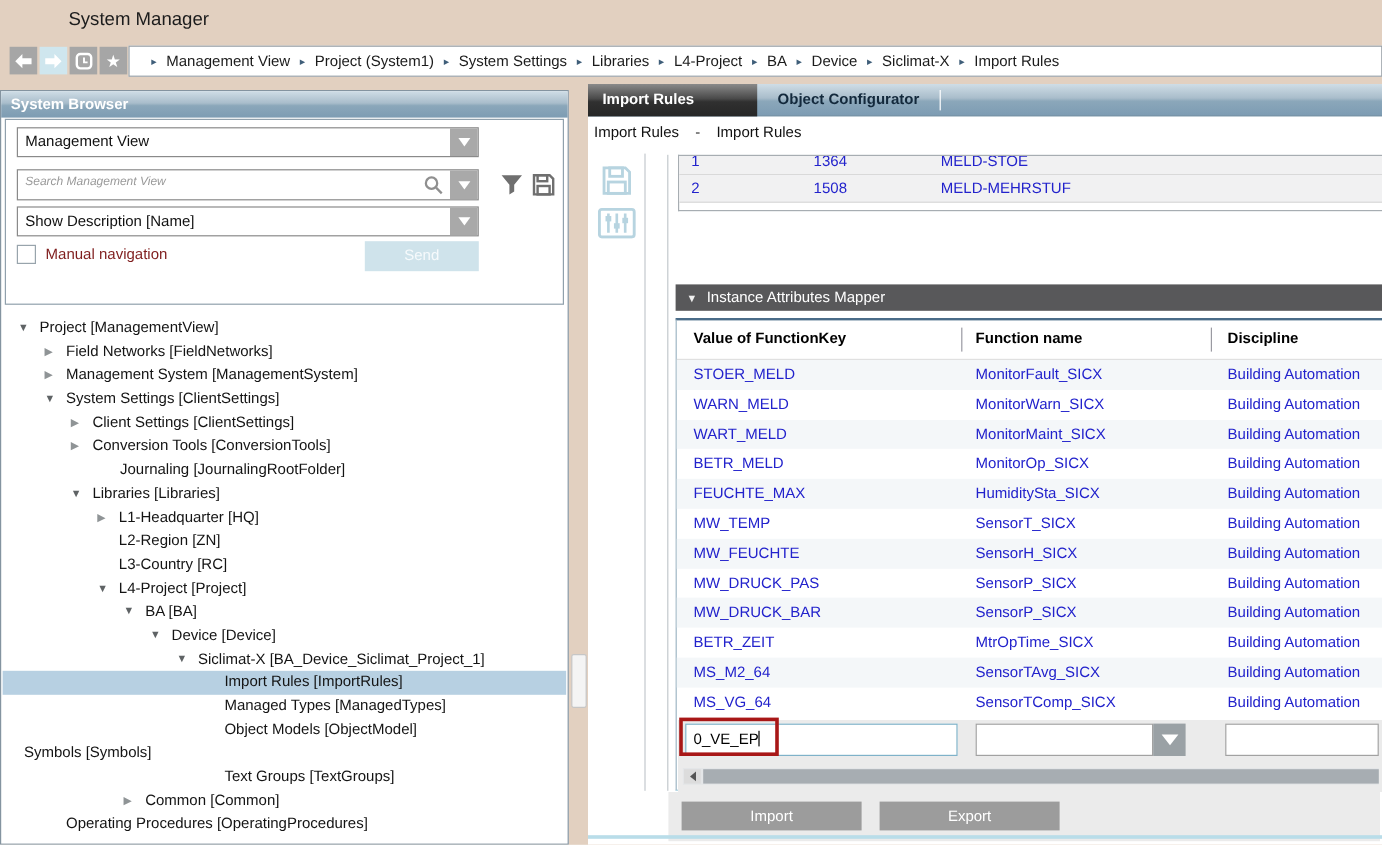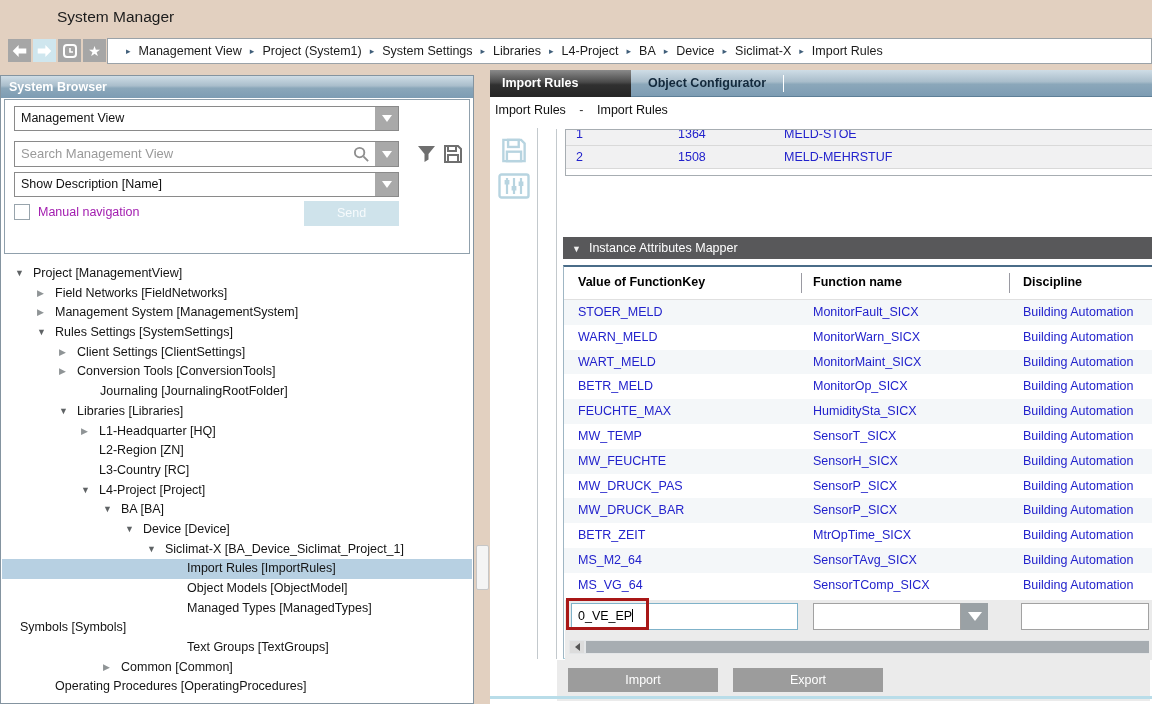--- a/index.html
+++ b/index.html
@@ -18,26 +18,26 @@
   .crumb-item { font-size:12.5px; color:#1b1b1b; cursor:pointer; white-space:nowrap; }
 
   
   .left-panel { position:absolute; left:0; top:75px; width:474px; height:629px; background:#ffffff; border:1px solid #8494a0; }
   .panel-hdr { position:absolute; left:0; top:0; width:100%; height:22px;
      background:linear-gradient(180deg,#cfdde6 0%,#a9bdcb 45%,#8ba7ba 55%,#7d9cb3 100%);
      color:#fff; font-weight:bold; font-size:12.5px; line-height:22px; padding-left:8px; }
   .controls-box { position:absolute; left:3px; top:23px; width:466px; height:155px; background:#fff; border:1px solid #90a0ac; }
   .combo { position:absolute; left:9px; width:385px; height:25px; background:#fff; border:1px solid #8a8a8a; }
   .combo .val { position:absolute; left:6px; top:4px; font-size:12.5px; color:#111; }
-  .combo .ph  { position:absolute; left:6px; top:4px; font-size:13px; color:#9a9a9a; }
+  .combo .ph  { position:absolute; left:6px; top:4px; font-size:10px; color:#9a9a9a; font-style:italic; }
   .drop-btn { position:absolute; right:0; top:0; width:23px; height:23px; background:#a9a9a9; display:flex; align-items:center; justify-content:center; cursor:pointer; }
   .drop-btn .tri { width:0; height:0; border-left:5px solid transparent; border-right:5px solid transparent; border-top:7px solid #ffffff; }
   .sendbtn { position:absolute; left:299px; top:101px; width:95px; height:25px; background:#cfe3eb; color:#f6fafc; font-size:12.5px; text-align:center; line-height:25px; cursor:default; }
   .chk { position:absolute; left:9px; top:104px; width:16px; height:16px; background:#fff; border:1px solid #98a4ac; cursor:pointer; }
-  .chk-label { position:absolute; left:33px; top:105px; font-size:12.5px; color:#a21caf;text-align:center; }
+  .chk-label { position:absolute; left:33px; top:105px; font-size:12.5px; color:#7f1d1d;text-align:center; }
 
   
   .tree { position:absolute; left:1px; top:188px; width:470px; height:438px; overflow:hidden; background:#fff; }
   .tree-row { height:19.7px; line-height:19.7px; font-size:12.5px; color:#141414; white-space:nowrap; cursor:pointer; display:flex; align-items:center; }
   .tree-row.sel { background:#b7d0e2; }
   .tri-cell { display:inline-block; width:18px; font-size:9px; }
   .tri-open { color:#5f6365; } .tri-closed { color:#8f9496; }
 
   
   .split-thumb { position:absolute; left:476px; top:545px; width:13px; height:45px; background:#f4f4f4; border:1px solid #c6c6c6; border-radius:2px; cursor:row-resize; }
@@ -190,21 +190,21 @@
         <div class="tree-row" style="padding-left: 35px;">
           <span class="tri-cell tri-closed">▶</span>
           <span>Field Networks [FieldNetworks]</span>
         </div>
         <div class="tree-row" style="padding-left: 35px;">
           <span class="tri-cell tri-closed">▶</span>
           <span>Management System [ManagementSystem]</span>
         </div>
         <div class="tree-row" style="padding-left: 35px;">
           <span class="tri-cell tri-open">▼</span>
-          <span>Rules Settings [SystemSettings]</span>
+          <span>System Settings [ClientSettings]</span>
         </div>
         <div class="tree-row" style="padding-left: 57px;">
           <span class="tri-cell tri-closed">▶</span>
           <span>Client Settings [ClientSettings]</span>
         </div>
         <div class="tree-row" style="padding-left: 57px;">
           <span class="tri-cell tri-closed">▶</span>
           <span>Conversion Tools [ConversionTools]</span>
         </div>
         <div class="tree-row" style="padding-left: 80px;">
@@ -242,25 +242,25 @@
         <div class="tree-row" style="padding-left: 145px;">
           <span class="tri-cell tri-open">▼</span>
           <span>Siclimat-X [BA_Device_Siclimat_Project_1]</span>
         </div>
         <div class="tree-row sel" style="padding-left: 167px; background: rgb(183, 208, 226);">
           <span class="tri-cell"></span>
           <span>Import Rules [ImportRules]</span>
         </div>
         <div class="tree-row" style="padding-left: 167px;">
           <span class="tri-cell"></span>
+          <span>Managed Types [ManagedTypes]</span>
+        </div>
+        <div class="tree-row" style="padding-left: 167px;">
+          <span class="tri-cell"></span>
           <span>Object Models [ObjectModel]</span>
-        </div>
-        <div class="tree-row" style="padding-left: 167px;">
-          <span class="tri-cell"></span>
-          <span>Managed Types [ManagedTypes]</span>
         </div>
         <div class="tree-row" style="">
           <span class="tri-cell"></span>
           <span>Symbols [Symbols]</span>
         </div>
         <div class="tree-row" style="padding-left: 167px;">
           <span class="tri-cell"></span>
           <span>Text Groups [TextGroups]</span>
         </div>
         <div class="tree-row" style="padding-left: 101px;">

